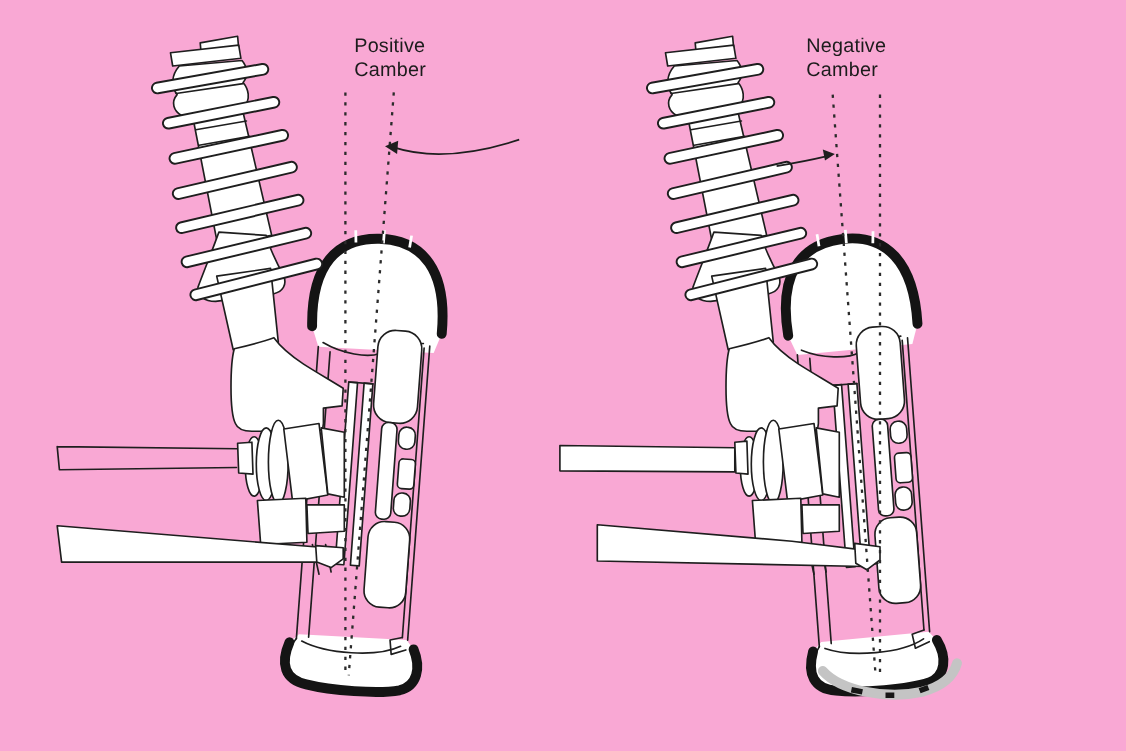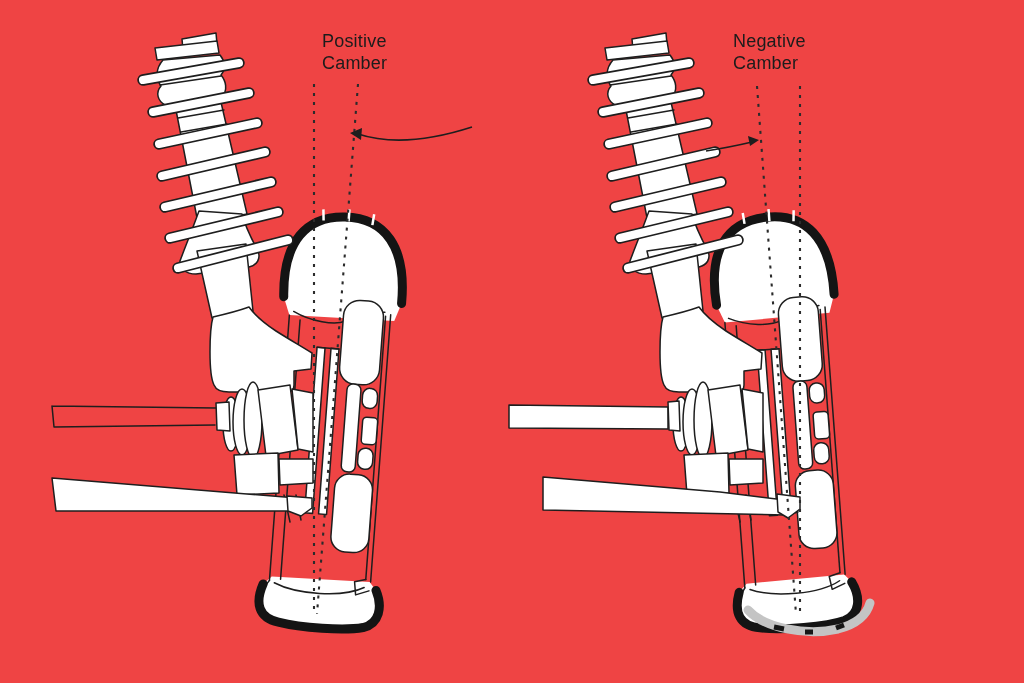--- a/index.html
+++ b/index.html
@@ -1,16 +1,16 @@
 <!DOCTYPE html>
 <html><head>
 <meta charset="utf-8">
 <style>
   html,body{margin:0;padding:0;background:#fff;}
-  #stage{position:relative;width:1024px;height:683px;background:#ef4444;overflow:hidden;
+  #stage{position:relative;width:1024px;height:683px;background:#f9a8d4;overflow:hidden;
          font-family:"Liberation Sans", sans-serif;}
   svg{position:absolute;left:0;top:0;}
   .ln{fill:none;stroke:#1e1e1e;stroke-width:1.5;stroke-linejoin:round;stroke-linecap:round;}
   .wfill{fill:#ffffff;stroke:#1e1e1e;stroke-width:1.5;stroke-linejoin:round;}
   .tire{fill:none;stroke:#141414;stroke-width:9;stroke-linecap:round;}
   .fillw{fill:#ffffff;stroke:none;}
   .dash{fill:none;stroke:#2b2b2b;stroke-width:2.1;stroke-dasharray:3 6;stroke-linecap:butt;}
   .coilo{fill:none;stroke:#1e1e1e;stroke-width:11.5;stroke-linecap:round;}
   .coili{fill:none;stroke:#ffffff;stroke-width:8;stroke-linecap:round;}
   .sipe{fill:none;stroke:#ffffff;stroke-width:2.5;}

